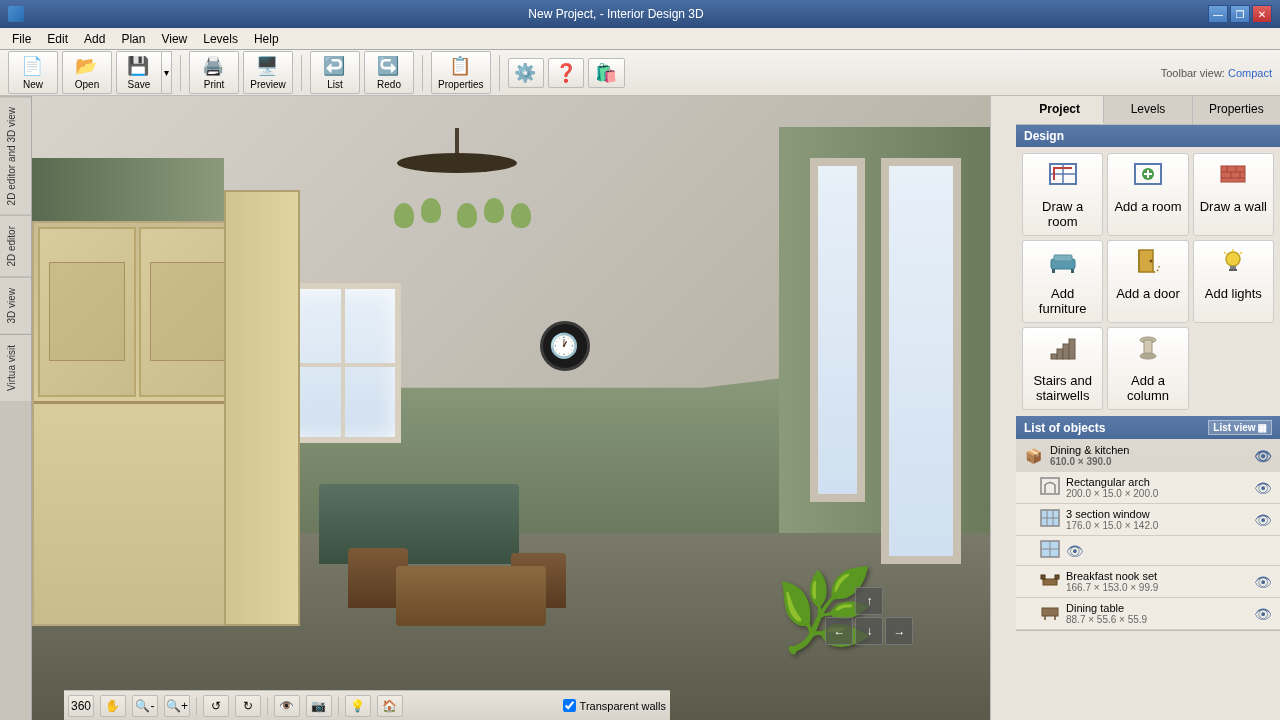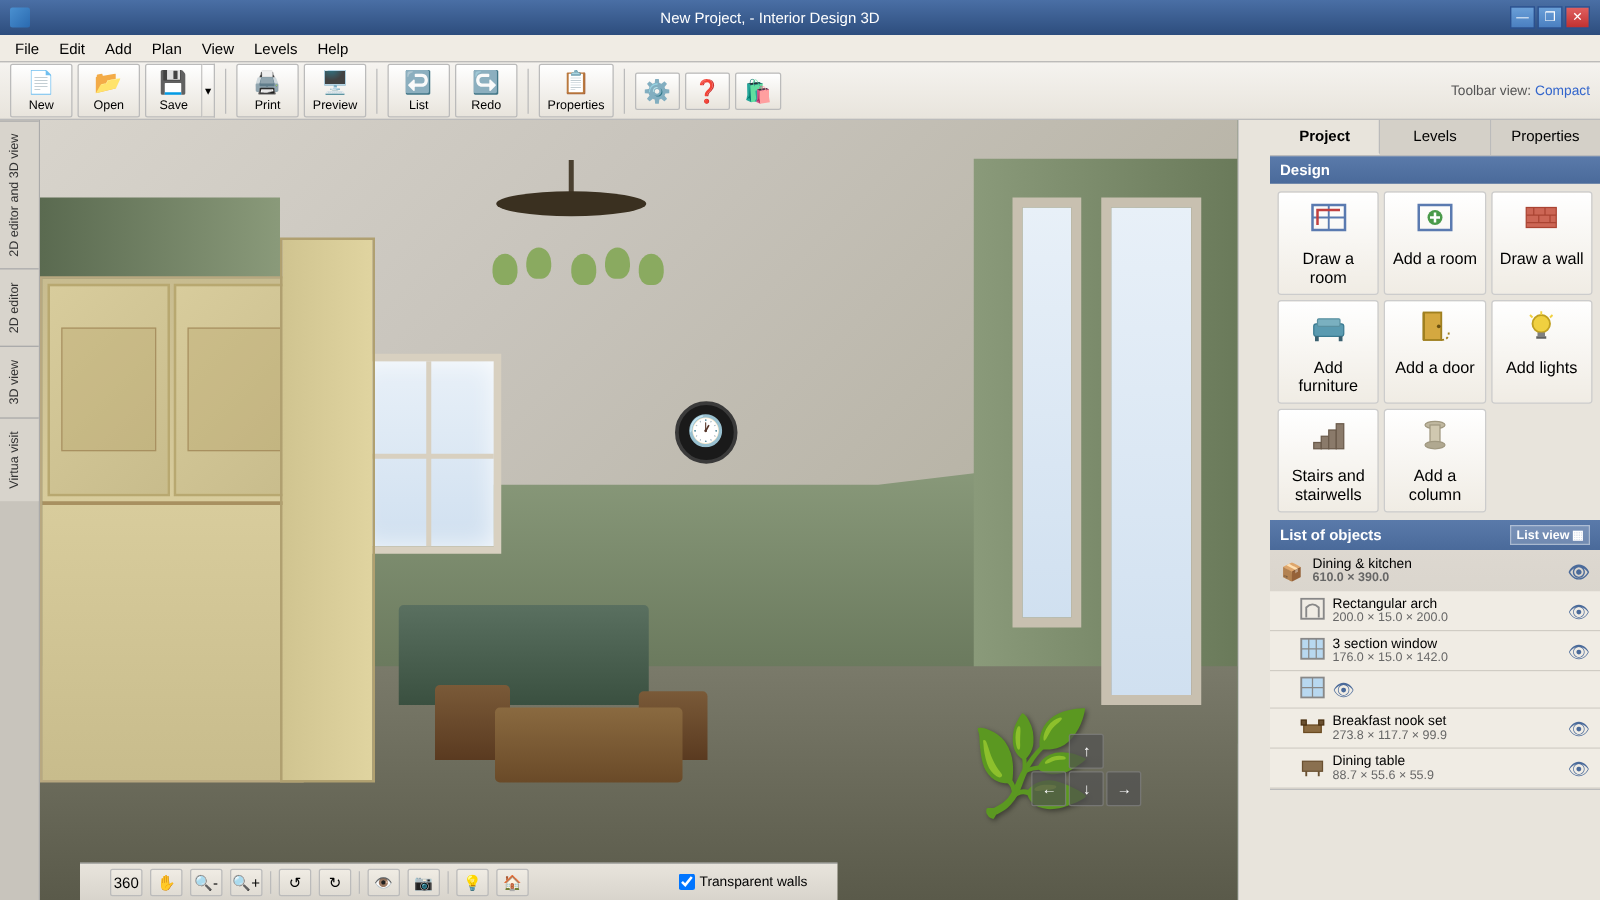--- a/index.html
+++ b/index.html
@@ -354,21 +354,21 @@
     #bottom-toolbar {
       position: absolute;
       bottom: 0;
       left: 32px;
       right: 320px;
       height: 30px;
       background: linear-gradient(to bottom, #e8e4dc, #d8d4cc);
       border-top: 1px solid #bbb;
       display: flex;
       align-items: center;
-      padding: 0 24px;
+      padding: 0 4px;
       gap: 6px;
     }
     .bottom-btn {
       width: 26px; height: 22px;
       background: linear-gradient(to bottom, #f0ece4, #e0dcd4);
       border: 1px solid #bbb;
       border-radius: 2px;
       display: flex;
       align-items: center;
       justify-content: center;
@@ -862,21 +862,21 @@
         <div class="object-item">
           <span class="object-icon">
             <svg width="20" height="18" viewBox="0 0 20 18">
               <rect x="3" y="8" width="14" height="6" fill="#8a6a40" stroke="#6a4a20" stroke-width="1"></rect>
               <rect x="1" y="4" width="4" height="4" fill="#6a5030" stroke="#4a3010" stroke-width="1"></rect>
               <rect x="15" y="4" width="4" height="4" fill="#6a5030" stroke="#4a3010" stroke-width="1"></rect>
             </svg>
           </span>
           <div class="object-info">
             <span class="object-name">Breakfast nook set</span>
-            <span class="object-dims">273.8 × 117.7 × 99.9</span>
+            <span class="object-dims">166.7 × 153.0 × 99.9</span>
           </div>
           <span class="eye-icon">👁</span>
         </div>
 
         <div class="object-item">
           <span class="object-icon">
             <svg width="20" height="18" viewBox="0 0 20 18">
               <rect x="2" y="5" width="16" height="8" fill="#8a7050" stroke="#6a5030" stroke-width="1"></rect>
               <line x1="5" y1="13" x2="5" y2="17" stroke="#6a5030" stroke-width="1.5"></line>
               <line x1="15" y1="13" x2="15" y2="17" stroke="#6a5030" stroke-width="1.5"></line>

